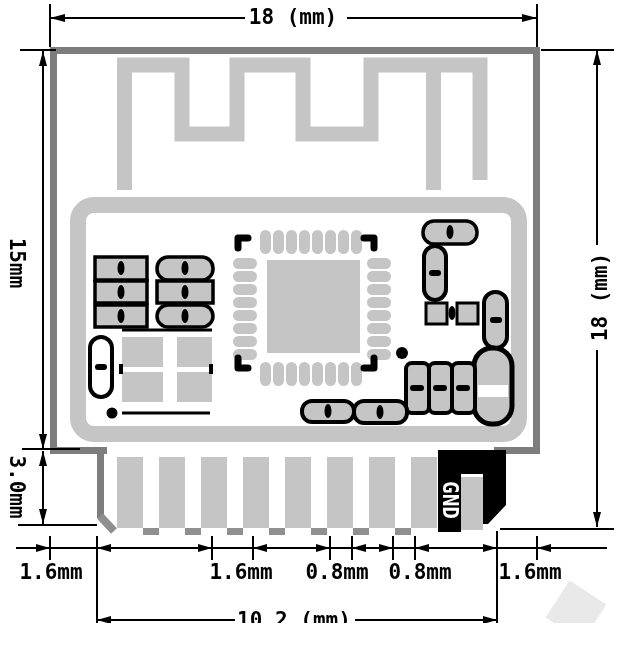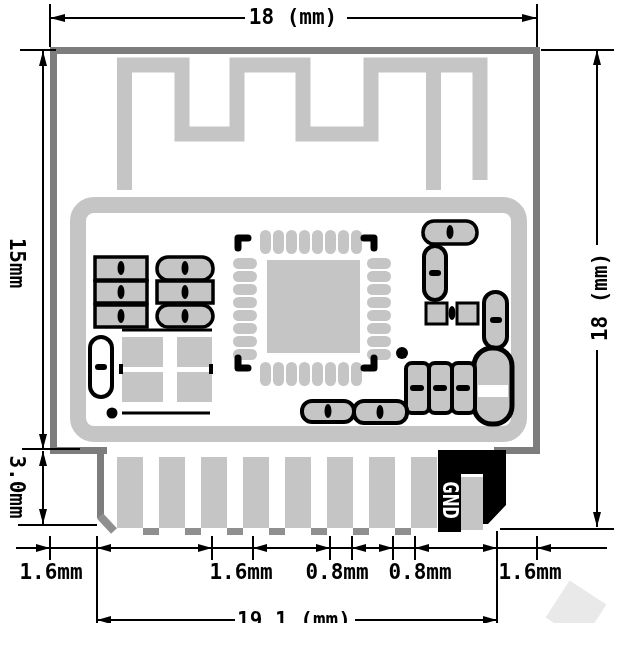--- a/index.html
+++ b/index.html
@@ -254,17 +254,17 @@
 <div class="dim-label" style="left:51px;top:572px;">1.6mm</div>
 
 <div class="dim-label" style="left:241px;top:572px;">1.6mm</div>
 
 <div class="dim-label" style="left:337px;top:572px;">0.8mm</div>
 
 <div class="dim-label" style="left:420px;top:572px;">0.8mm</div>
 
 <div class="dim-label" style="left:530px;top:572px;">1.6mm</div>
 
-<div class="dim-label" style="left:294px;top:620px;">19.1 (mm)</div>
+<div class="dim-label" style="left:294px;top:620px;">10.2 (mm)</div>
 
 <div class="gnd-label" style="left:450px;top:500px;">GND</div>
 
 </div>
 
 </body></html>

